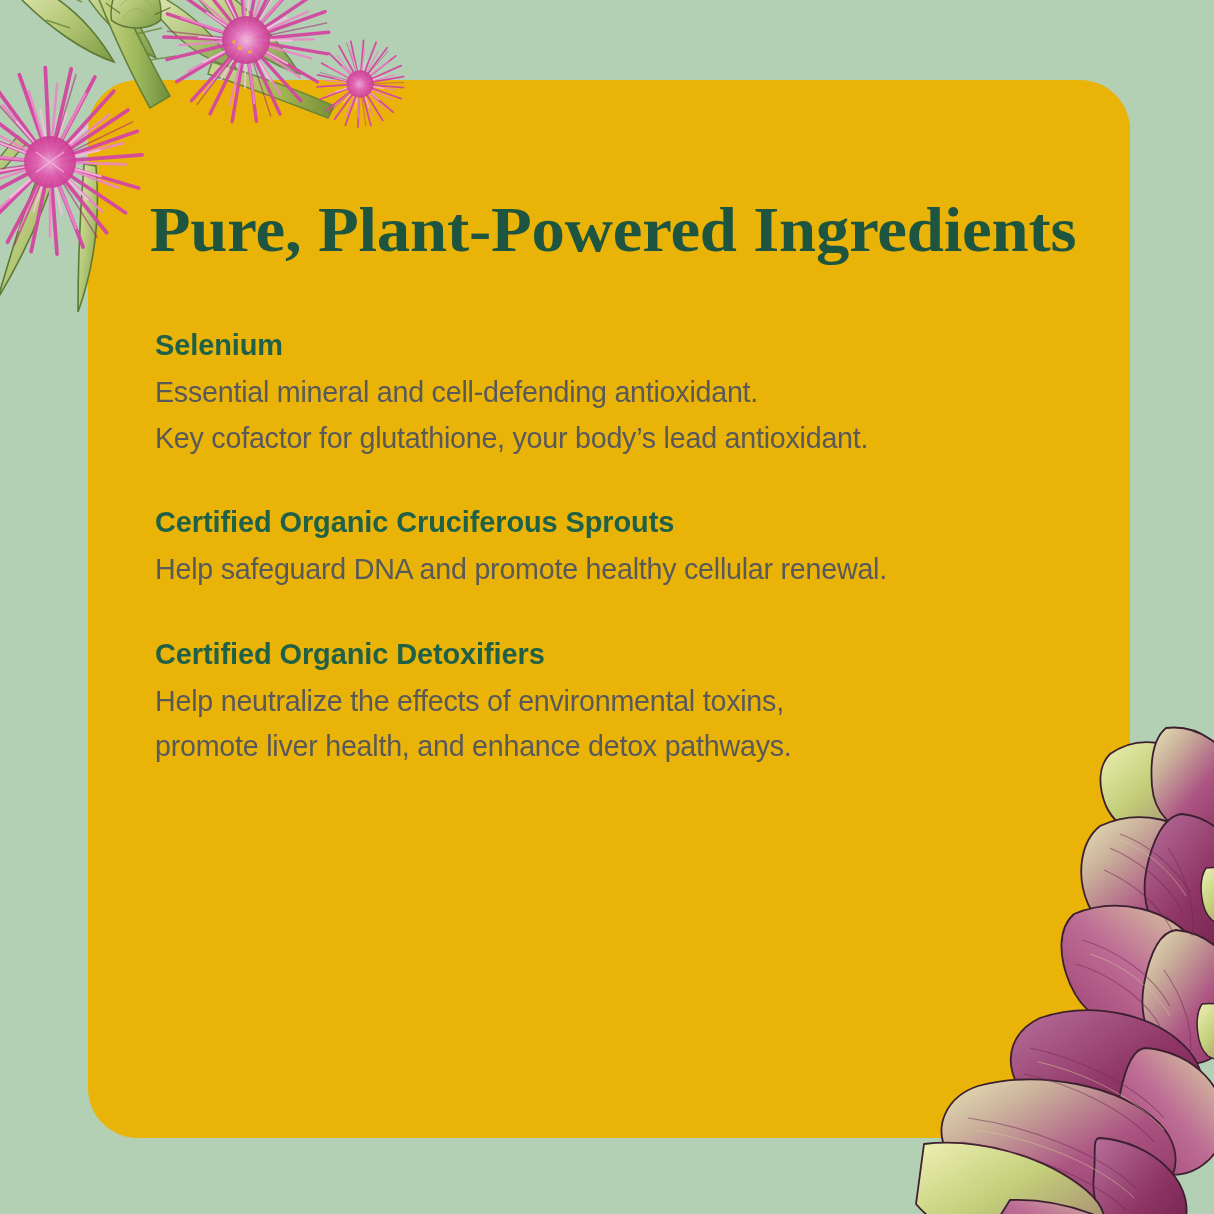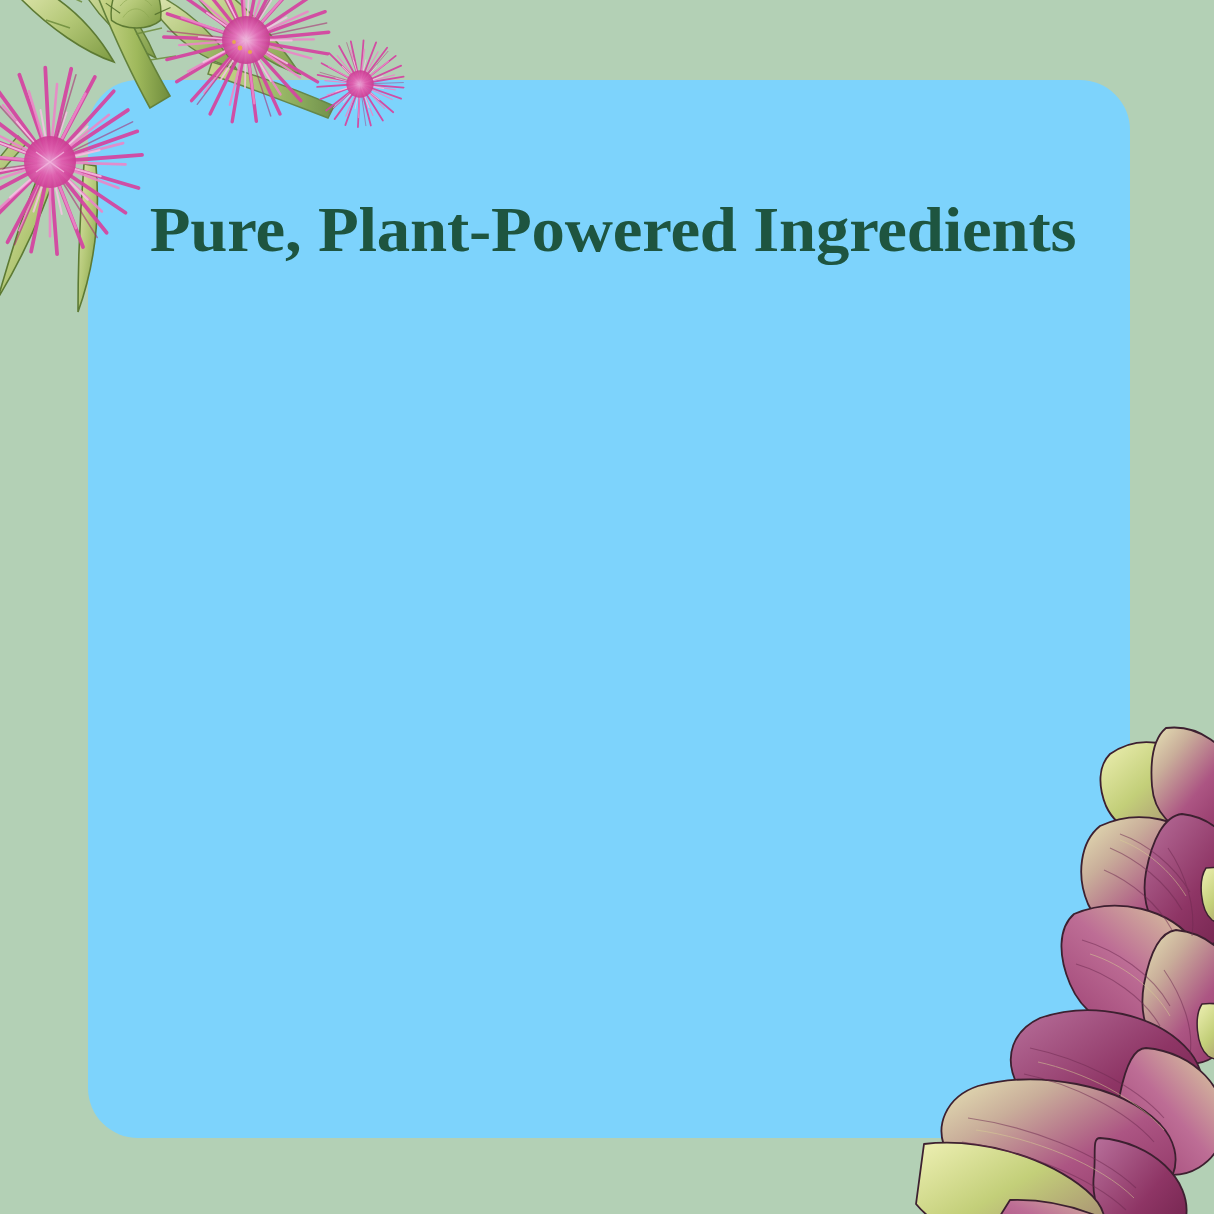--- a/index.html
+++ b/index.html
@@ -110,25 +110,45 @@
   }
   .ingredient-desc .desc-line {
     display: block;
   }
 </style>
 </head>
 <body>
 
 <div id="stage" style="background: rgb(179, 208, 181);">
 
-  <div id="content-card" style="background: #7dd3fc;">
+  <div id="content-card" style="background: #eab308;">
 
     <h1 id="page-title" style="color: rgb(30, 85, 64);">Pure, Plant-Powered Ingredients</h1>
 
     <div id="ingredient-list">
+        <div class="ingredient-item">
+          <div class="ingredient-name" style="color: rgb(31, 97, 72);">Selenium</div>
+          <div class="ingredient-desc" style="color: rgb(88, 89, 91);">
+            <span class="desc-line">Essential mineral and cell-defending antioxidant.</span>
+            <span class="desc-line">Key cofactor for glutathione, your body’s lead antioxidant.</span>
+          </div>
+        </div>
+        <div class="ingredient-item">
+          <div class="ingredient-name" style="color: rgb(31, 97, 72);">Certified Organic Cruciferous Sprouts</div>
+          <div class="ingredient-desc" style="color: rgb(88, 89, 91);">
+            <span class="desc-line">Help safeguard DNA and promote healthy cellular renewal.</span>
+          </div>
+        </div>
+        <div class="ingredient-item">
+          <div class="ingredient-name" style="color: rgb(31, 97, 72);">Certified Organic Detoxifiers</div>
+          <div class="ingredient-desc" style="color: rgb(88, 89, 91);">
+            <span class="desc-line">Help neutralize the effects of environmental toxins,</span>
+            <span class="desc-line">promote liver health, and enhance detox pathways.</span>
+          </div>
+        </div>
       </div>
 
   </div>
 
   <svg class="botanical" id="thistle-art" viewBox="0 0 470 360">
     <defs>
       <radialGradient id="bloomA" cx="48%" cy="52%" r="58%">
         <stop offset="0%" stop-color="#e9a6d6"></stop>
         <stop offset="42%" stop-color="#de5fae"></stop>
         <stop offset="100%" stop-color="#c8338d"></stop>

